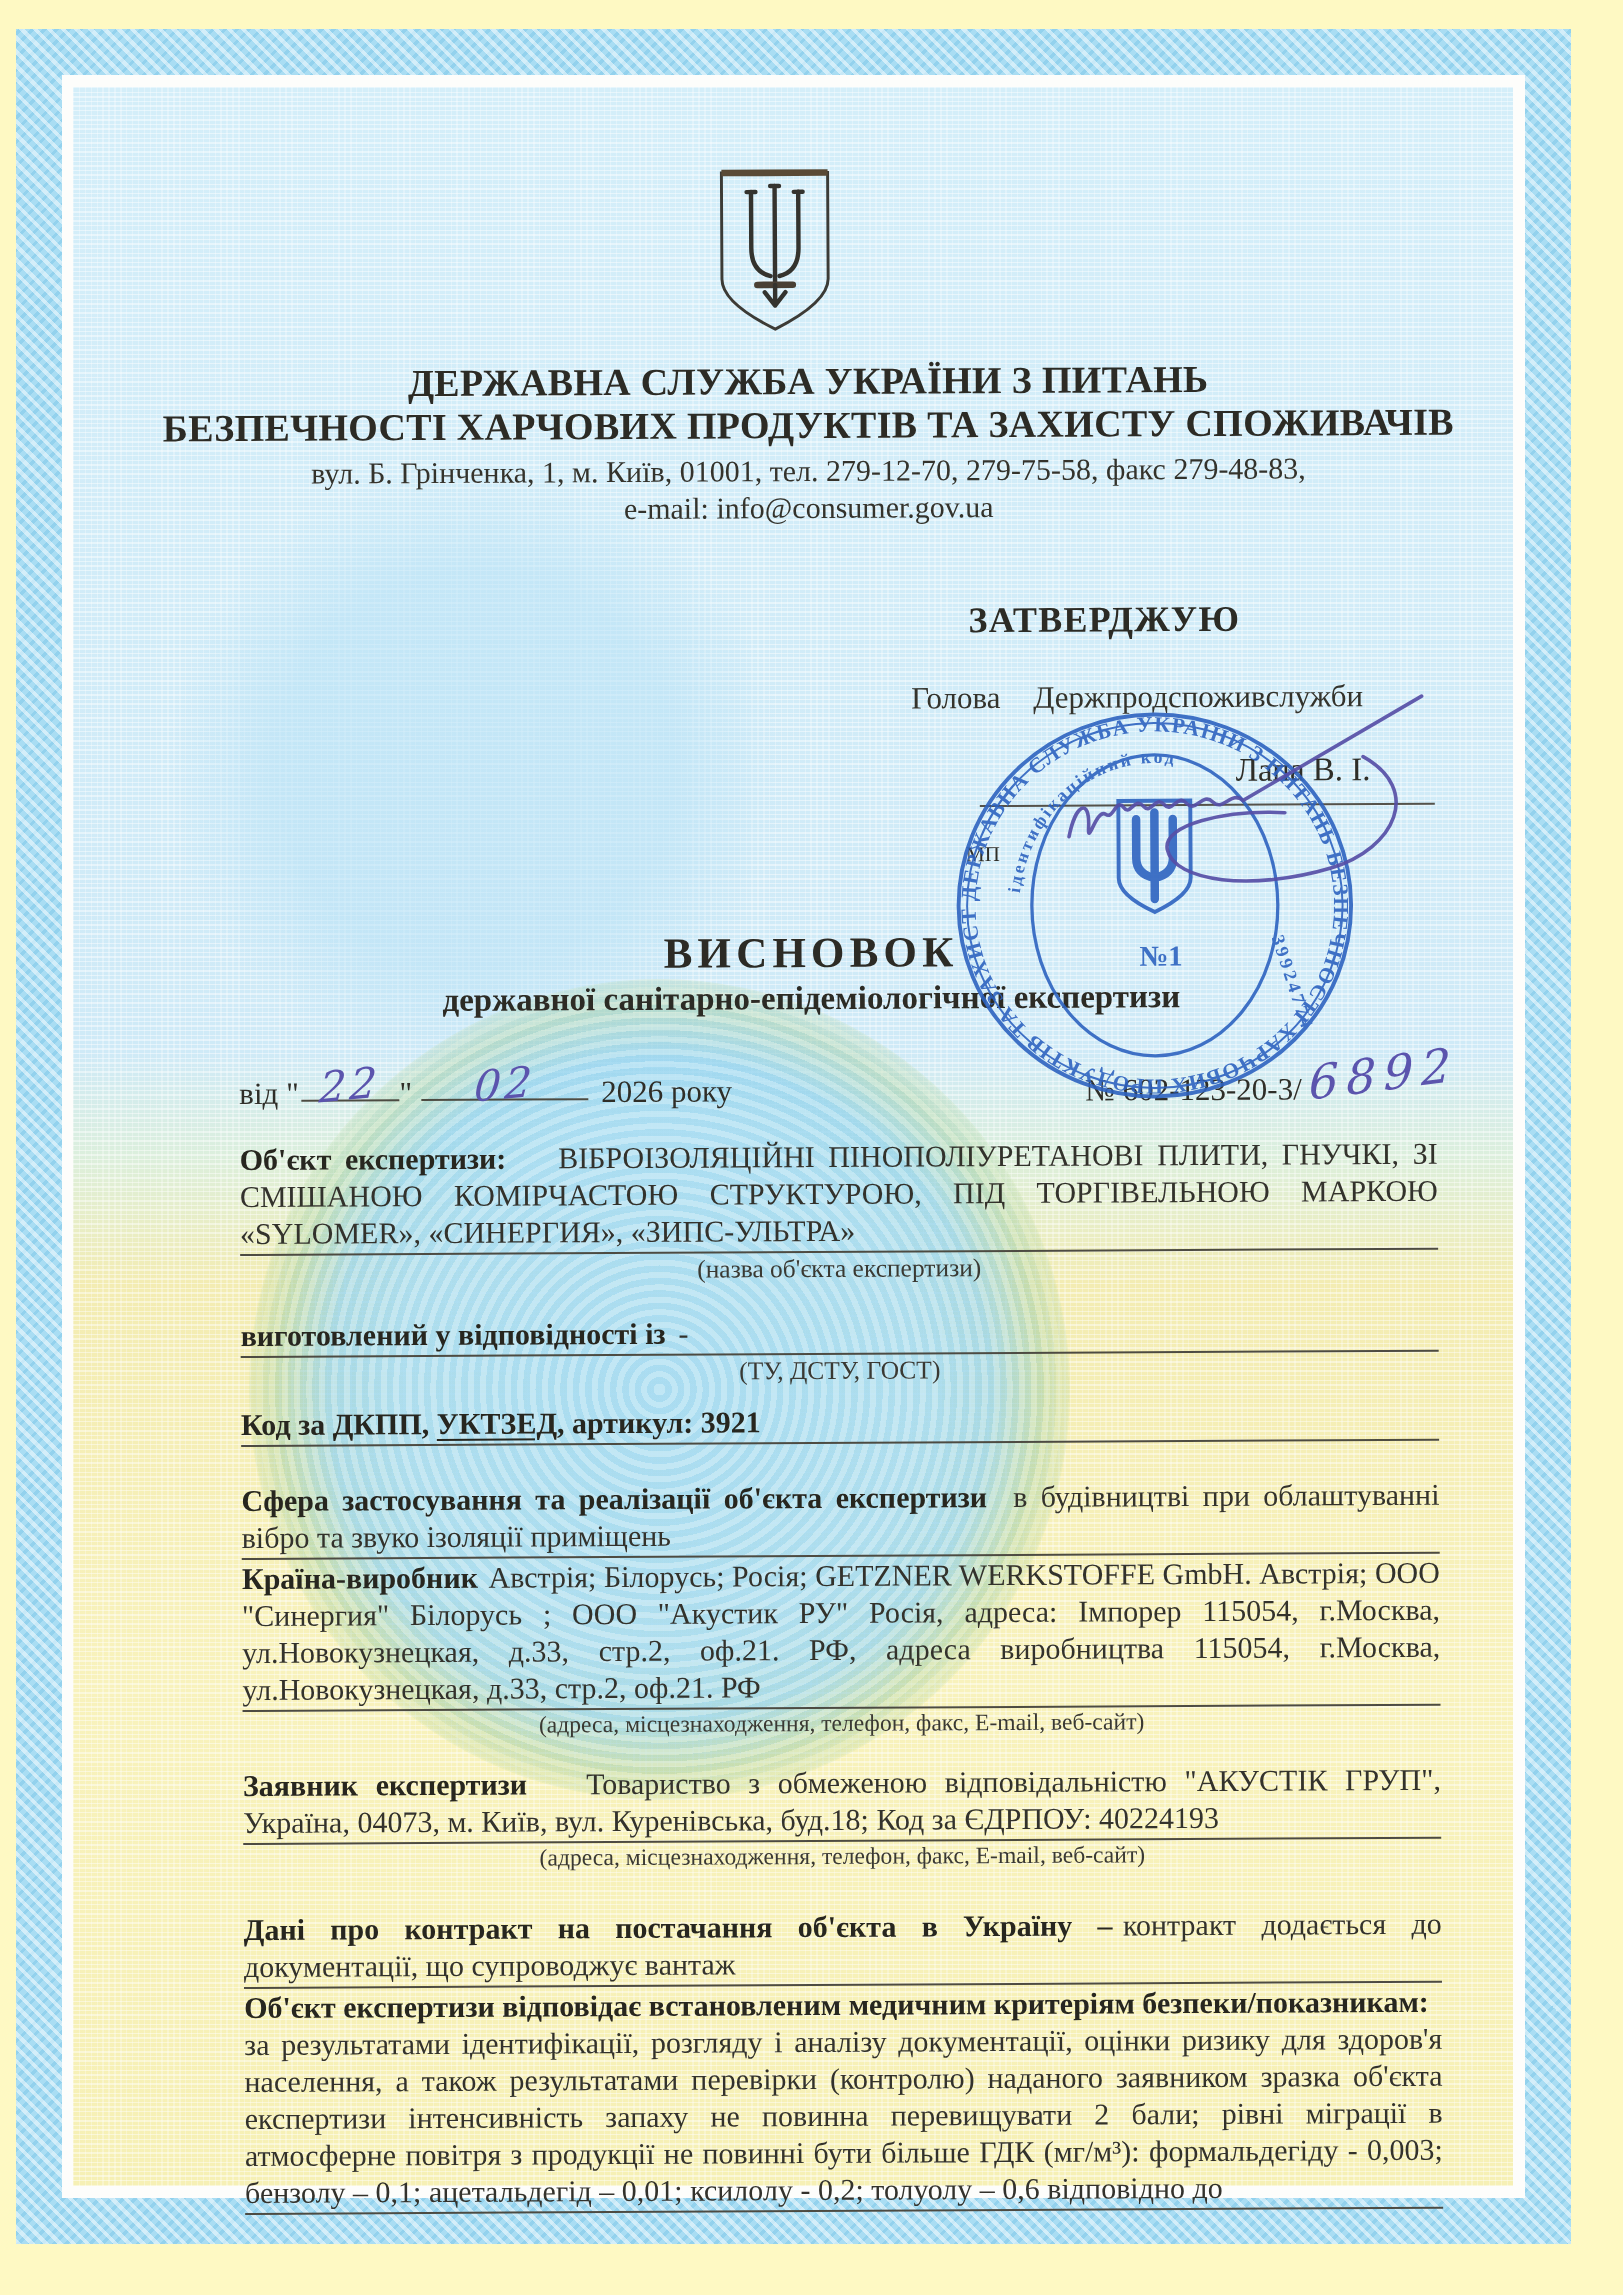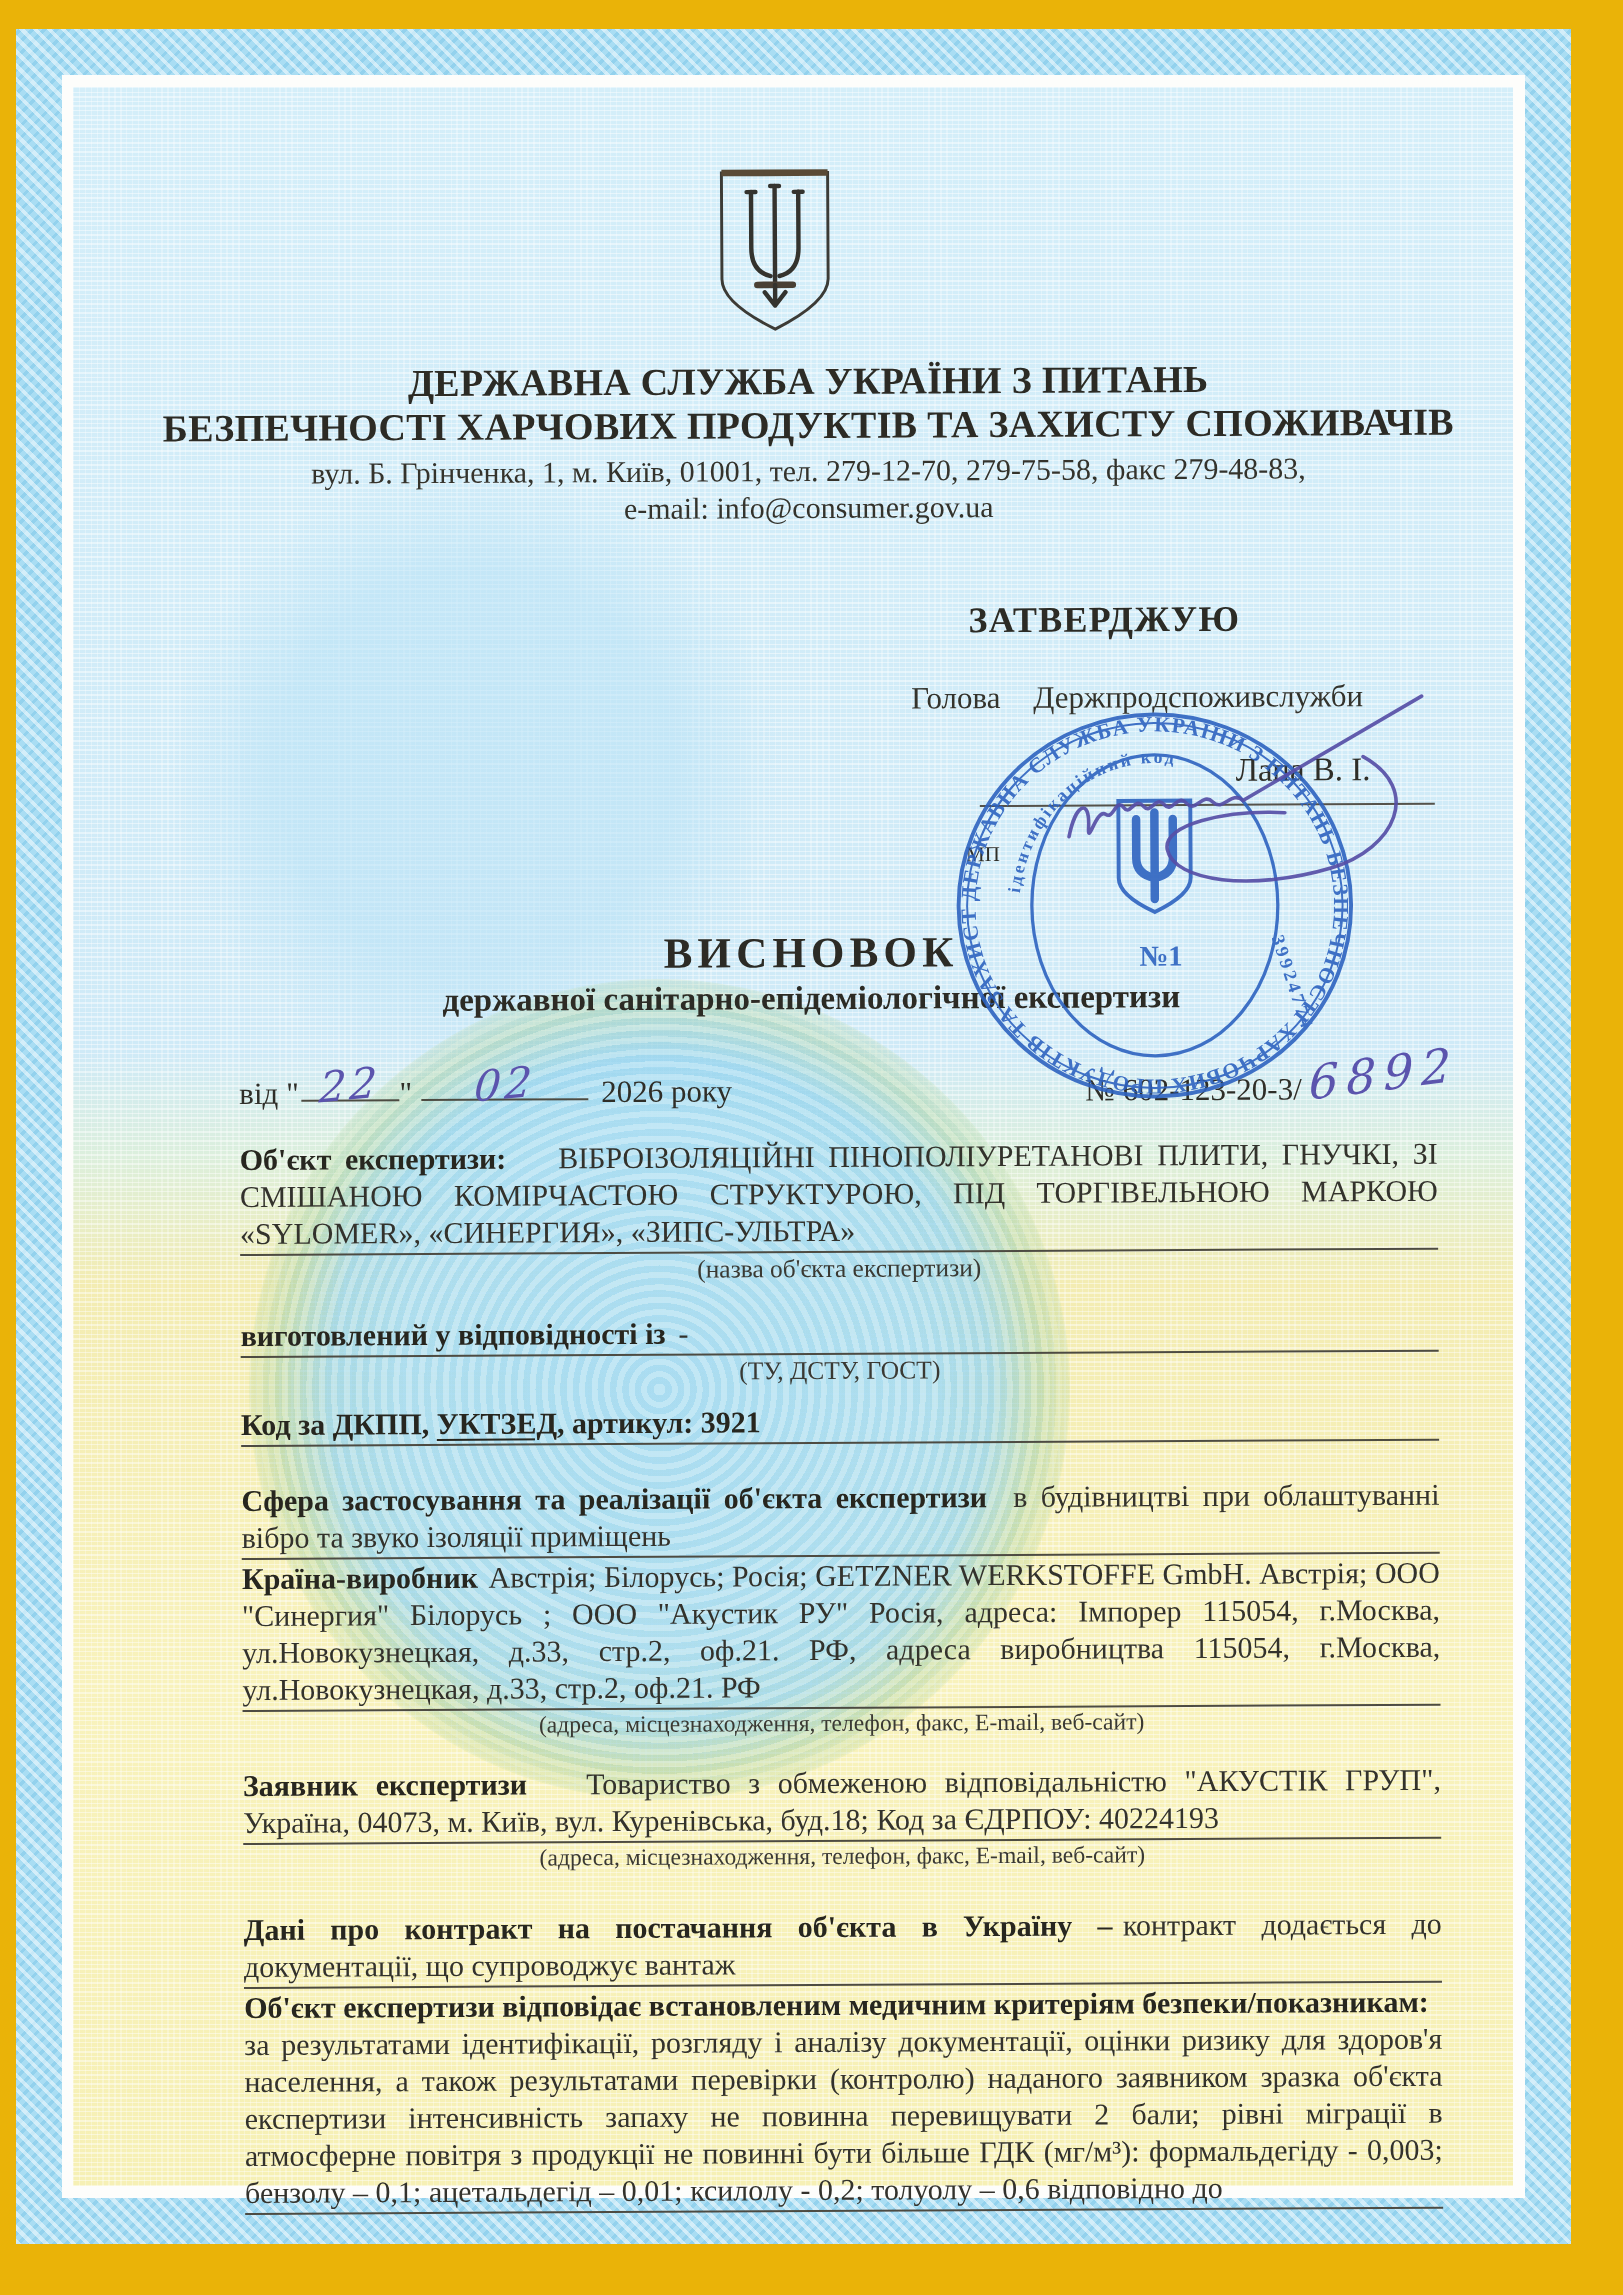--- a/index.html
+++ b/index.html
@@ -1,16 +1,16 @@
 <!DOCTYPE html>
 <html style="font-size:10.5px"><head>
 <meta charset="utf-8">
 <style>
   html,body{margin:0;padding:0;background:#e8e8e6;}
-  .page{position:relative;width:1623px;height:2295px;background:#eab308;overflow:hidden;
+  .page{position:relative;width:1623px;height:2295px;background:#fef9c3;overflow:hidden;
         font-family:"Liberation Serif","DejaVu Serif",serif;color:#32312b;}
   
   .frame-outer{position:absolute;left:15.7px;top:29px;width:1555px;height:2215px;z-index:0;
     background:#a9ddf3;
     background-image:
       repeating-linear-gradient(45deg, rgba(255,255,255,.50) 0 3.9px, rgba(255,255,255,0) 3.9px 9.8px),
       repeating-linear-gradient(-45deg, rgba(96,183,224,.30) 0 3.3px, rgba(96,183,224,0) 3.3px 8.5px);}
   .frame-gap{position:absolute;inset:46px;background:#fdfdfb;}
   .content-bg{position:absolute;inset:11.8px;
     background:linear-gradient(180deg,#d4eef9 0%,#cfeaf7 46%,#dcefdc 51%,#f3ecb2 57%,#f8f2bc 76%,#f6f0b5 100%);}

